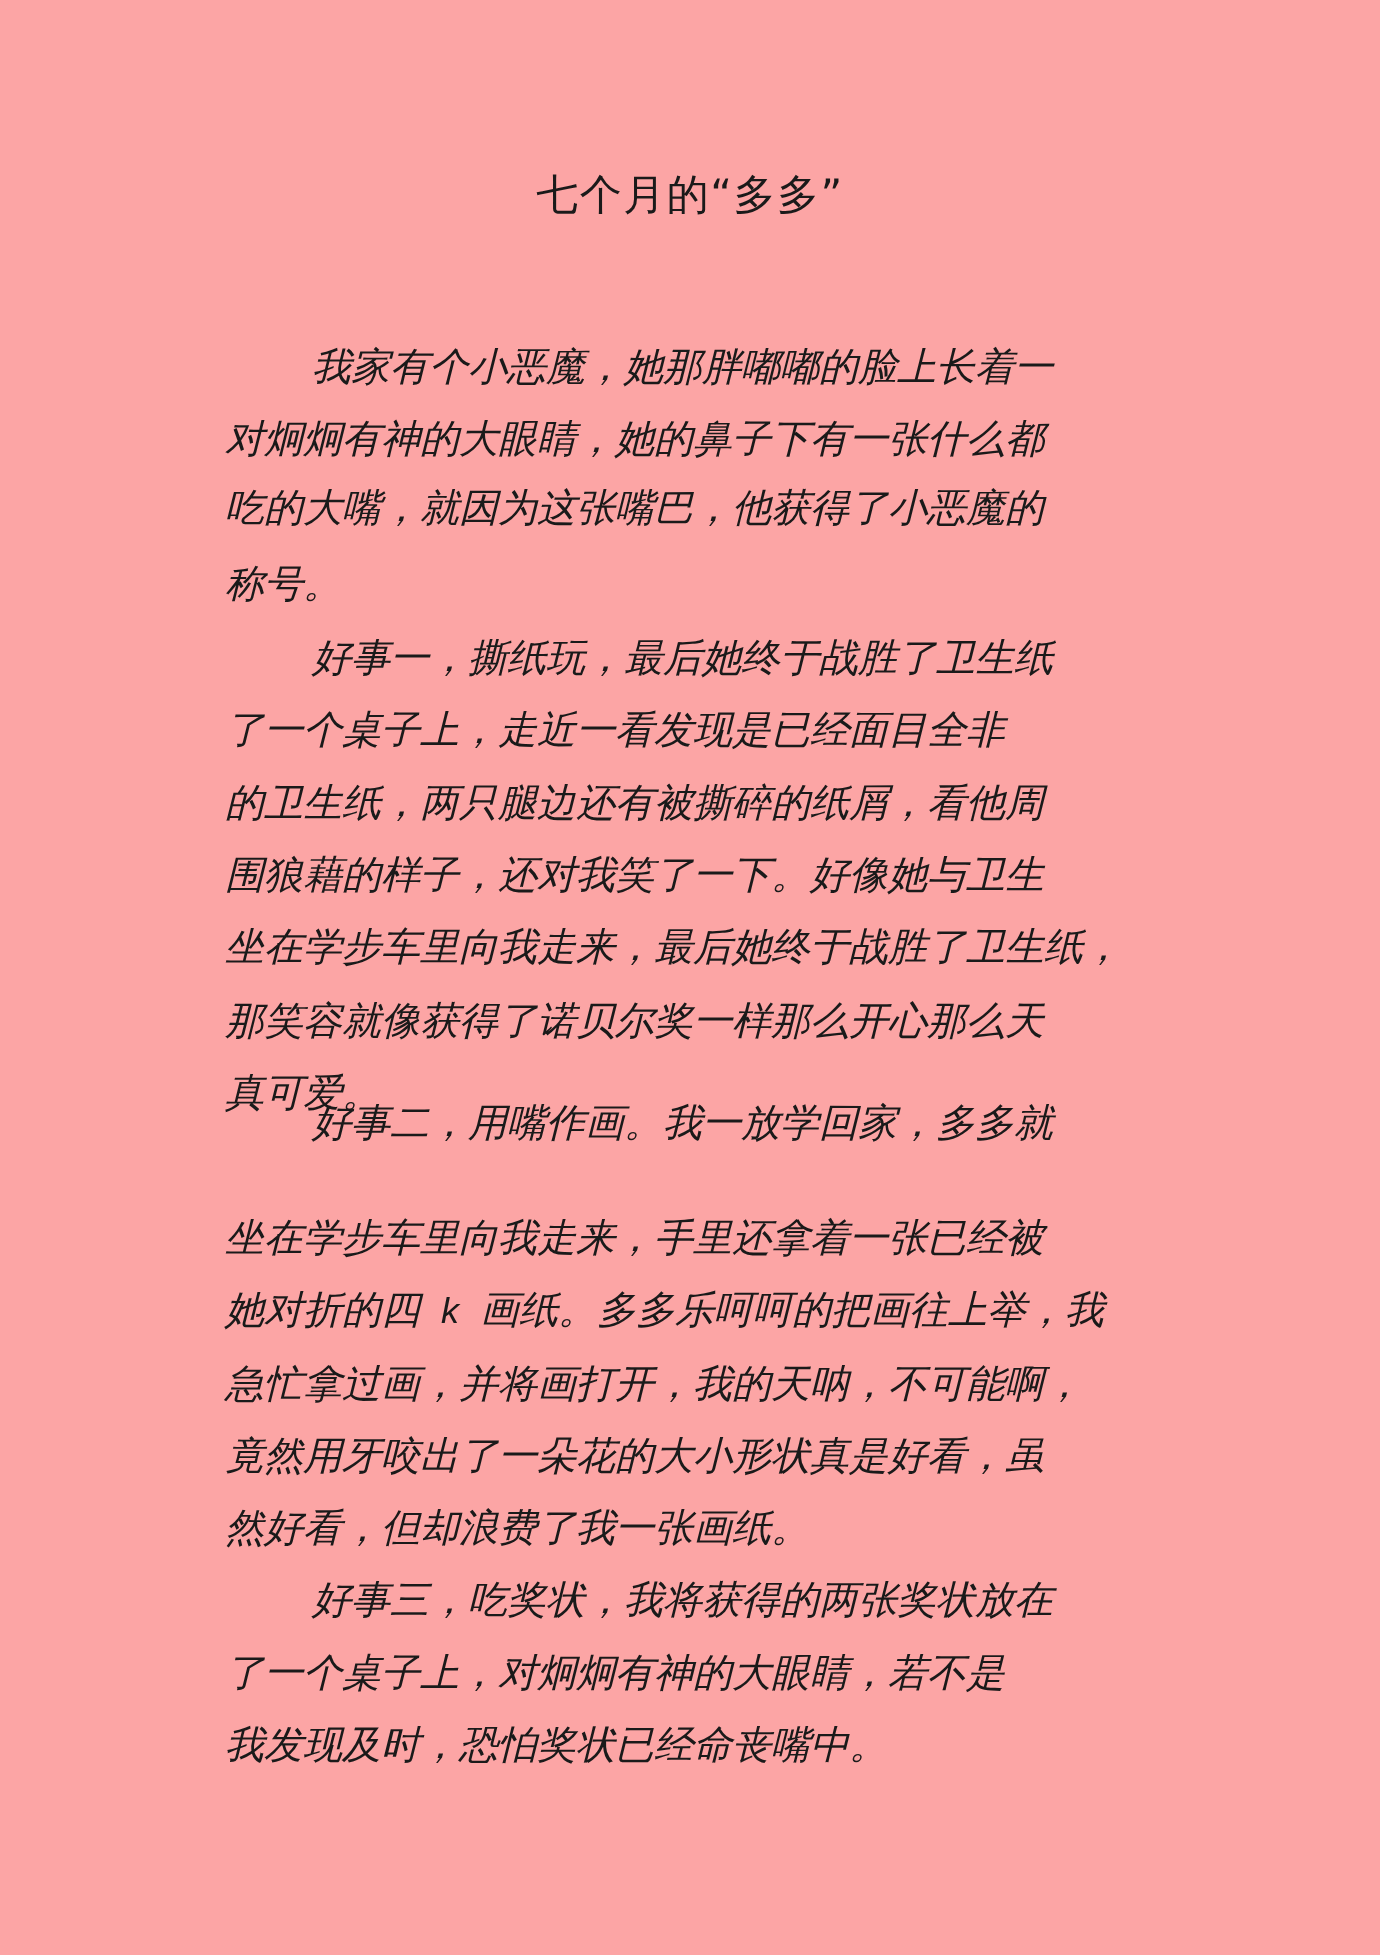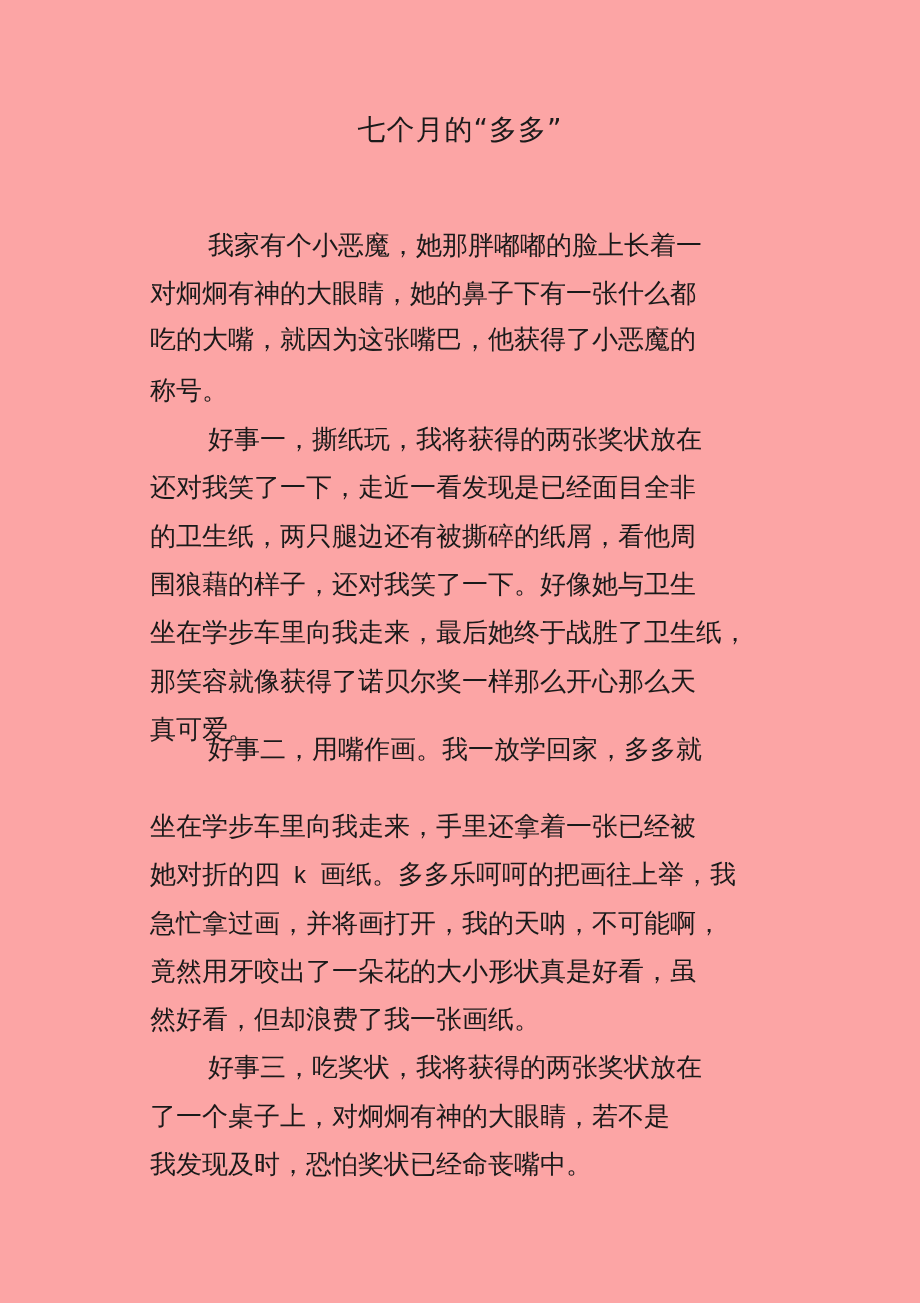--- a/index.html
+++ b/index.html
@@ -2,40 +2,40 @@
 <html><head>
 <meta charset="utf-8">
 <style>
   html, body { margin: 0; padding: 0; background: #ffffff; }
   body { width: 920px; height: 1303px; position: relative; overflow: hidden;
          font-family: "DejaVu Sans", sans-serif; color: #1a1a1a; }
   .page { position: absolute; left: 0; top: 0; width: 920px; height: 1303px; background: #fca5a5; }
   .title { position: absolute; top: 112px; left: 0; width: 920px; text-align: center;
            font-size: 28px; line-height: 36px; letter-spacing: 1px; white-space: nowrap; }
   .line { position: absolute; left: 150px; font-size: 26px; line-height: 34px;
-          white-space: nowrap; letter-spacing: 0px; }
+          white-space: nowrap; letter-spacing: 0px; font-style: italic; }
   .line.indent { left: 208px; }
   .latin { font-family: "Liberation Sans", sans-serif; font-size: 24px; padding: 0 14px; }
 </style>
 </head>
 <body>
 
 <div class="page">
   <div class="title">七个月的“多多”</div>
 
   <div>
     <div class="line indent" style="top:228px">我家有个小恶魔，她那胖嘟嘟的脸上长着一</div>
     <div class="line" style="top:276px">对炯炯有神的大眼睛，她的鼻子下有一张什么都</div>
     <div class="line" style="top:322px">吃的大嘴，就因为这张嘴巴，他获得了小恶魔的</div>
     <div class="line" style="top:373px">称号。</div>
   </div>
 
   <div>
-    <div class="line indent" style="top:422px">好事一，撕纸玩，我将获得的两张奖状放在</div>
-    <div class="line" style="top:470px">还对我笑了一下，走近一看发现是已经面目全非</div>
+    <div class="line indent" style="top:422px">好事一，撕纸玩，最后她终于战胜了卫生纸</div>
+    <div class="line" style="top:470px">了一个桌子上，走近一看发现是已经面目全非</div>
     <div class="line" style="top:519px">的卫生纸，两只腿边还有被撕碎的纸屑，看他周</div>
     <div class="line" style="top:567px">围狼藉的样子，还对我笑了一下。好像她与卫生</div>
     <div class="line" style="top:615px">坐在学步车里向我走来，最后她终于战胜了卫生纸，</div>
     <div class="line" style="top:664px">那笑容就像获得了诺贝尔奖一样那么开心那么天</div>
     <div class="line" style="top:712px">真可爱。</div>
   </div>
 
   <div>
     <div class="line indent" style="top:732px">好事二，用嘴作画。我一放学回家，多多就</div>
     <div class="line" style="top:809px">坐在学步车里向我走来，手里还拿着一张已经被</div>

